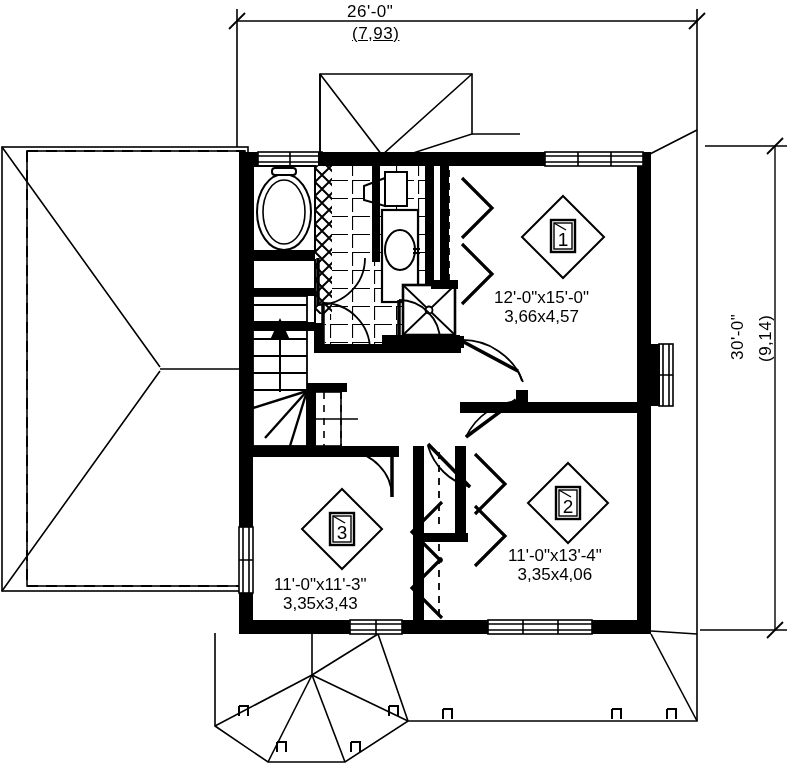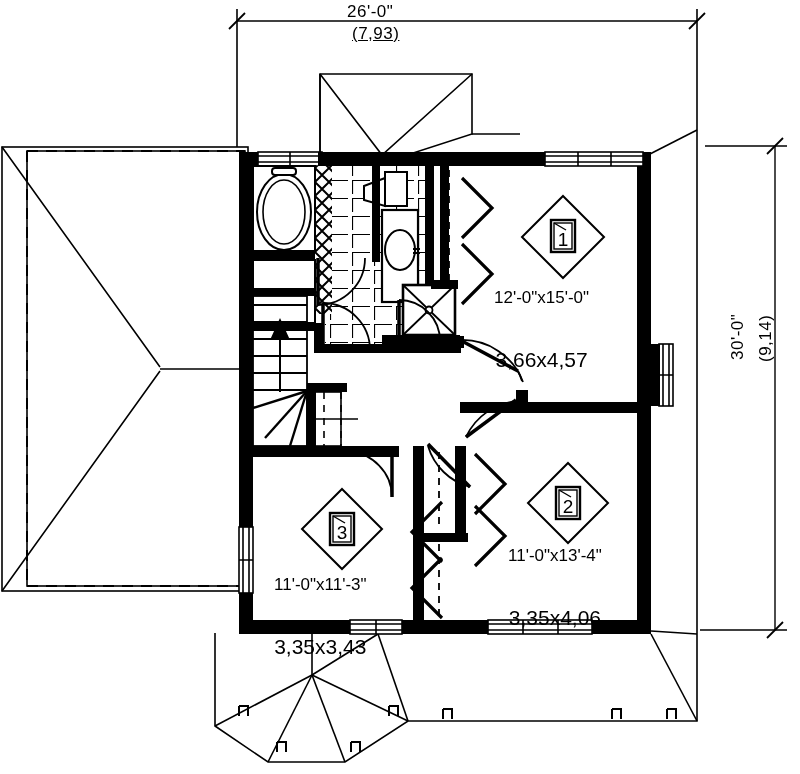--- a/index.html
+++ b/index.html
@@ -5,21 +5,21 @@
   html,body{margin:0;padding:0;background:#ffffff;}
   body{font-family:"Liberation Sans", sans-serif;}
   #stage{position:relative;width:800px;height:774px;background:#fff;overflow:hidden;}
   #plan{position:absolute;left:0;top:0;width:800px;height:774px;}
   .dim-label{position:absolute;font-family:"Liberation Sans",sans-serif;color:#000;white-space:nowrap;}
   .dim-top1{left:347px;top:2px;font-size:17px;letter-spacing:.5px;}
   .dim-top2{left:352px;top:24px;font-size:17px;letter-spacing:.5px;text-decoration:underline;}
   .dim-right1{left:728px;top:360px;font-size:17px;transform:rotate(-90deg);transform-origin:left top;letter-spacing:.5px;}
   .dim-right2{left:756px;top:362px;font-size:17px;transform:rotate(-90deg);transform-origin:left top;letter-spacing:.5px;}
   .room-label{position:absolute;text-align:center;color:#000;font-size:17px;line-height:19px;white-space:nowrap;}
-  .room-label .l2{font-size:21px;margin-top:43px;}
+  .room-label .l2{font-size:17px;}
   .rl-1{left:494px;top:288px;}
   .rl-2{left:508px;top:546px;}
   .rl-3{left:274px;top:575px;}
 </style>
 </head>
 <body>
 
 <div id="stage">
 
   <svg id="plan" viewBox="0 0 800 774">

